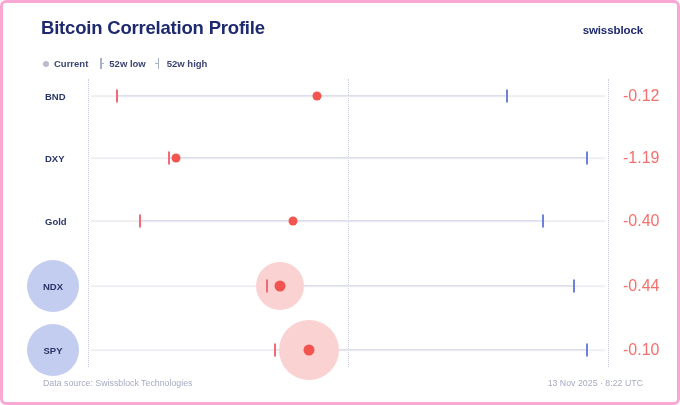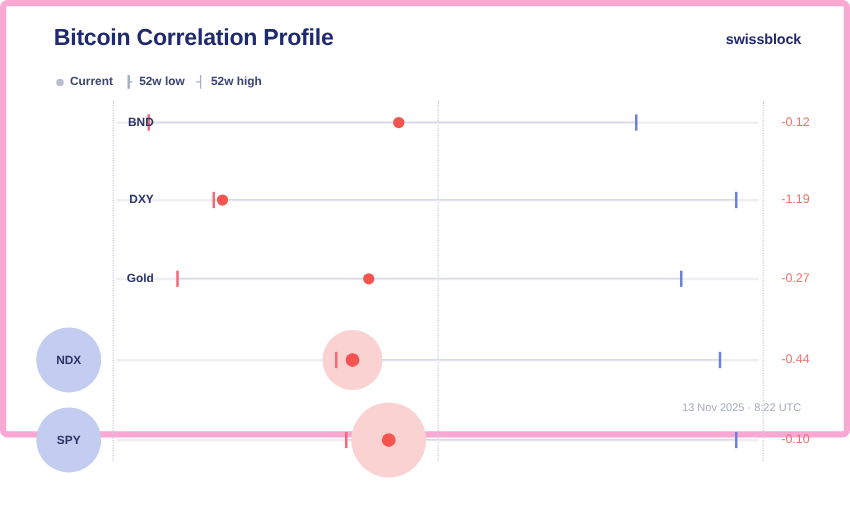--- a/index.html
+++ b/index.html
@@ -4,23 +4,23 @@
 <style>
   * { box-sizing: border-box; margin: 0; padding: 0; }
   html, body {
     width: 680px; height: 405px;
     background: #ffffff;
     font-family: "Liberation Sans", sans-serif;
     overflow: hidden;
   }
   #card {
     position: relative;
-    width: 680px; height: 350px;
+    width: 680px; height: 405px;
     background: #ffffff;
-    border: 5px solid #f9a8d4;
+    border: 3px solid #f9a8d4;
     border-radius: 6px;
     text-decoration: underline;
   }
 
   
   #title {
     position: absolute; left: 38px; top: 14px;
     font-size: 18.5px; font-weight: bold;
     color: #1f2a6e; letter-spacing: -0.2px;
     white-space: nowrap;
@@ -71,21 +71,21 @@
   }
   .row { position: absolute; left: 0; width: 680px; height: 0; }
 
   .row-label {
     position: absolute;
     transform: translateY(-50%);
     font-size: 9.5px; font-weight: bold;
     color: #2b3568;
     white-space: nowrap;
   }
-  .row-label.plain { right: 562px; text-align: right; }
+  .row-label.plain { right: 595px; }
 
   .row-chip {
     position: absolute;
     left: 24px;
     transform: translateY(-50%);
     width: 52px; height: 52px;
     border-radius: 50%;
     background: #c3cdf0;
     display: flex; align-items: center; justify-content: center;
     font-size: 9.5px; font-weight: bold; color: #2b3568;
@@ -114,21 +114,21 @@
     transform: translate(-50%, -50%);
   }
   .dot {
     position: absolute; border-radius: 50%;
     background: #f4544f;
     transform: translate(-50%, -50%);
   }
   .row-value {
     position: absolute; left: 620px;
     transform: translateY(-50%);
-    font-size: 10px; color: #f4706c; font-weight: normal;
+    font-size: 16px; color: #f4706c; font-weight: normal;
     white-space: nowrap;
     text-align: right;
   }
 
   
   #footer-left {
     position: absolute; left: 40px; bottom: 14px;
     font-size: 8.8px; color: #a7abc2;
   }
   #footer-right {
@@ -181,21 +181,21 @@
         <div class="row-label plain" style="left: 42px;">DXY</div>
         <div class="row-value">-1.19</div>
       </div>
       <div class="row" style="top: 142px;">
         <div class="baseline" style="left: 88px; width: 514px;"></div>
         <div class="span-line" style="left: 137px; width: 403px;"></div>
         <div class="tick low" style="left: 137px;"></div>
         <div class="tick high" style="left: 540px;"></div>
         <div class="dot" style="left: 290.4px; width: 9px; height: 9px;"></div>
         <div class="row-label plain" style="left: 42px;">Gold</div>
-        <div class="row-value">-0.27</div>
+        <div class="row-value">-0.40</div>
       </div>
       <div class="row" style="top: 207px;">
         <div class="baseline" style="left: 88px; width: 514px;"></div>
         <div class="span-line" style="left: 264.4px; width: 306.8px;"></div>
         <div class="halo" style="left: 277.4px; width: 48px; height: 48px;"></div>
         <div class="tick low" style="left: 264.4px;"></div>
         <div class="tick high" style="left: 571.2px;"></div>
         <div class="dot" style="left: 277.4px; width: 11px; height: 11px;"></div>
         <div class="row-chip">NDX</div>
         <div class="row-value">-0.44</div>
@@ -205,14 +205,15 @@
         <div class="span-line" style="left: 272.2px; width: 312px;"></div>
         <div class="halo" style="left: 306px; width: 60px; height: 60px;"></div>
         <div class="tick low" style="left: 272.2px;"></div>
         <div class="tick high" style="left: 584.2px;"></div>
         <div class="dot" style="left: 306px; width: 11px; height: 11px;"></div>
         <div class="row-chip">SPY</div>
         <div class="row-value">-0.10</div>
       </div>
     </div>
 
+  <div id="footer-left">Data source: Swissblock Technologies</div>
   <div id="footer-right">13 Nov 2025 · 8:22 UTC</div>
 </div>
 
 </body></html>

